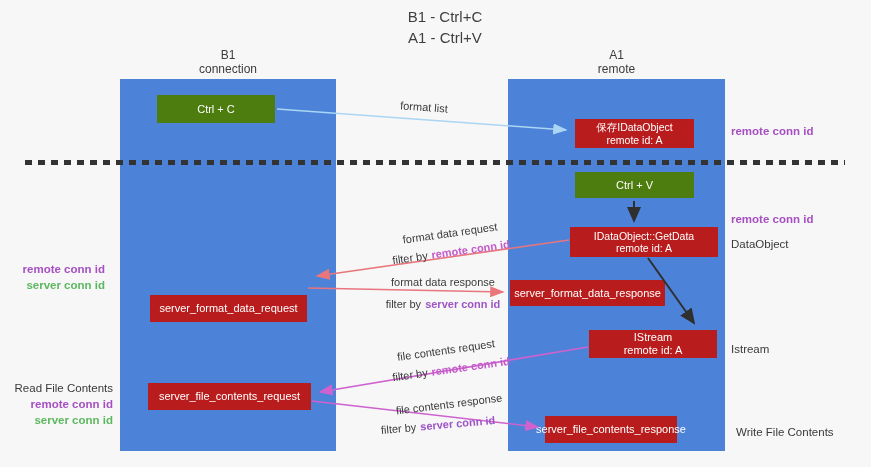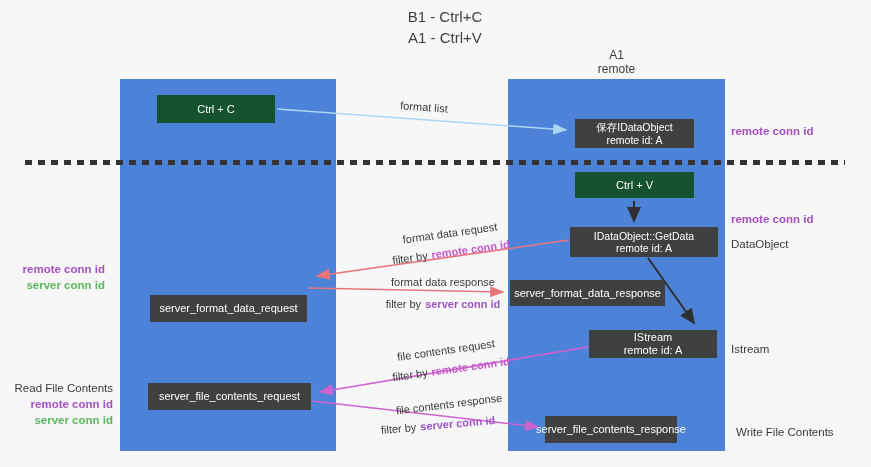--- a/index.html
+++ b/index.html
@@ -18,22 +18,22 @@
   .panel { position:absolute; top:79px; height:372px; background:#4d82d9; z-index:1; }
   .panel.left  { left:120px; width:216px; }
   .panel.right { left:508px; width:217px; }
 
   .dashline { position:absolute; left:25px; top:160px; width:820px; height:5px; z-index:5;
               background:repeating-linear-gradient(90deg,#333 0 7px,transparent 7px 13px); }
 
   .node { position:absolute; z-index:2; display:flex; flex-direction:column;
           align-items:center; justify-content:center; text-align:center;
           color:#fff; font-size:11px; line-height:13px; }
-  .node.green  { background:#14532d; }
-  .node.orange { background:#404040; }
+  .node.green  { background:#4d7c0f; }
+  .node.orange { background:#b91c1c; }
 
   #n-ctrl-c   { left:157px; top:95px;  width:118px; height:28px; }
   #n-save-do  { left:575px; top:119px; width:119px; height:29px; font-size:10.5px; line-height:12.5px; }
   #n-ctrl-v   { left:575px; top:172px; width:119px; height:26px; }
   #n-getdata  { left:570px; top:227px; width:148px; height:30px; font-size:10.5px; line-height:12.5px; }
   #n-fmt-req  { left:150px; top:267px; width:157px; height:27px;margin-top:28px; }
   #n-fmt-res  { left:510px; top:280px; width:155px; height:26px; }
   #n-istream  { left:589px; top:330px; width:128px; height:28px; }
   #n-file-req { left:148px; top:383px; width:163px; height:27px; }
   #n-file-res { left:545px; top:416px; width:132px; height:27px; }
@@ -54,20 +54,24 @@
 </head>
 <body>
 
 <div id="canvas">
 
   <div class="title-block">
     <div>B1 - Ctrl+C</div>
     <div>A1 - Ctrl+V</div>
   </div>
 
+  <div class="lane-header left">
+    <div>B1</div>
+    <div>connection</div>
+  </div>
   <div class="lane-header right">
     <div>A1</div>
     <div>remote</div>
   </div>
 
   <div class="panel left"></div>
   <div class="panel right"></div>
 
   <div class="dashline"></div>
 

